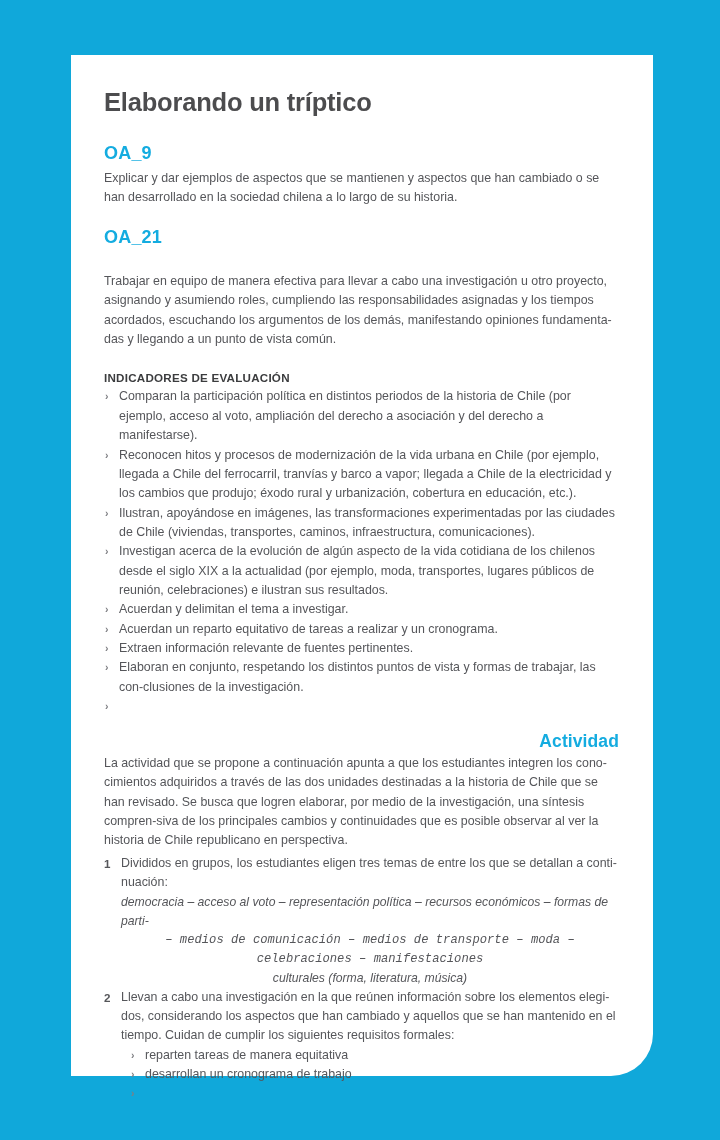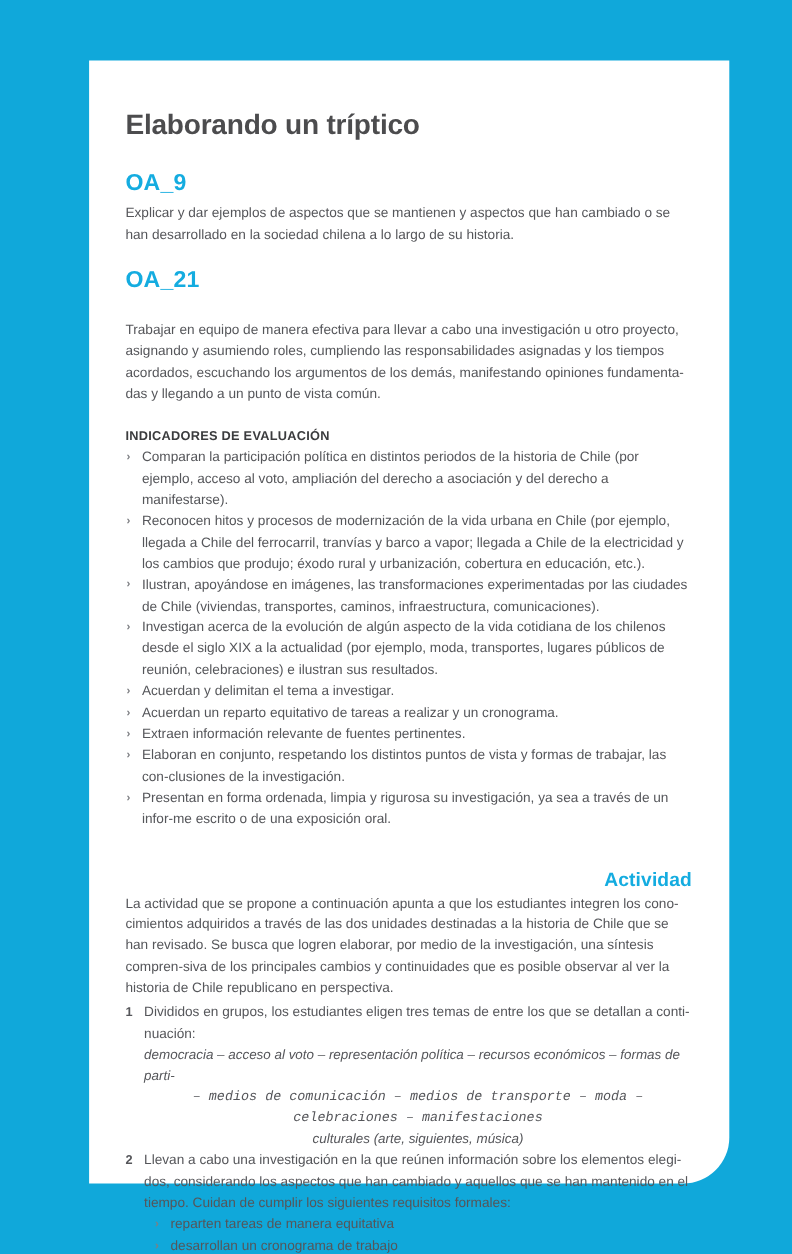--- a/index.html
+++ b/index.html
@@ -15,41 +15,41 @@
   }
 
   .page {
     position: relative;
     width: 720px;
     height: 1140px;
   }
 
   .card {
     position: absolute;
-    left: 81px;
+    left: 71px;
     top: 55px;
     width: 582px;
     height: 1021px;
     background: #ffffff;
     border-bottom-right-radius: 42px;
     box-sizing: border-box;
-    padding: 45px 34px 0 33px;
+    padding: 33px 34px 0 33px;
   }
 
   .doc-title {
     font-size: 25.5px;
     font-weight: bold;
     color: #4c4c4e;
     letter-spacing: -0.2px;
     margin: 0 0 27px 0;
     line-height: 1.1;
   }
 
   .oa-code {
-    font-size: 21px;
+    font-size: 18px;
     font-weight: bold;
     color: #14ace0;
     margin: 0 0 5px 0;
     letter-spacing: 0.2px;
     line-height: 1.15;
   }
 
   .oa-text {
     font-size: 12.4px;
     color: #55565a;
@@ -186,35 +186,35 @@
 
     <ul class="chev-list">
       <li><span class="chev">›</span><span>Comparan la participación política en distintos periodos de la historia de Chile (por ejemplo, acceso al voto, ampliación del derecho a asociación y del derecho a manifestarse).</span></li>
       <li><span class="chev">›</span><span>Reconocen hitos y procesos de modernización de la vida urbana en Chile (por ejemplo, llegada a Chile del ferrocarril, tranvías y barco a vapor; llegada a Chile de la electricidad y los cambios que produjo; éxodo rural y urbanización, cobertura en educación, etc.).</span></li>
       <li><span class="chev">›</span><span>Ilustran, apoyándose en imágenes, las transformaciones experimentadas por las ciudades de Chile (viviendas, transportes, caminos, infraestructura, comunicaciones).</span></li>
       <li><span class="chev">›</span><span>Investigan acerca de la evolución de algún aspecto de la vida cotidiana de los chilenos desde el siglo XIX a la actualidad (por ejemplo, moda, transportes, lugares públicos de reunión, celebraciones) e ilustran sus resultados.</span></li>
       <li><span class="chev">›</span><span>Acuerdan y delimitan el tema a investigar.</span></li>
       <li><span class="chev">›</span><span>Acuerdan un reparto equitativo de tareas a realizar y un cronograma.</span></li>
       <li><span class="chev">›</span><span>Extraen información relevante de fuentes pertinentes.</span></li>
       <li><span class="chev">›</span><span>Elaboran en conjunto, respetando los distintos puntos de vista y formas de trabajar, las con-clusiones de la investigación.</span></li>
-      <li><span class="chev">›</span><span>Presentan en forma ordenada, limpia y rigurosa su investigación, ya sea a través de un infor-me escrito o de una exposición oral.</span></li>
+      <li><span class="chev">›</span></li>
     </ul>
 
     <h2 class="actividad-head">Actividad</h2>
 
     <p class="act-intro">La actividad que se propone a continuación apunta a que los estudiantes integren los cono-cimientos adquiridos a través de las dos unidades destinadas a la historia de Chile que se han revisado. Se busca que logren elaborar, por medio de la investigación, una síntesis compren-siva de los principales cambios y continuidades que es posible observar al ver la historia de Chile republicano en perspectiva.</p>
 
     <ol class="num-list">
       <li>
         <span class="num">1</span>
         <span>Divididos en grupos, los estudiantes eligen tres temas de entre los que se detallan a conti-nuación:</span>
         <div class="topic-pool">
           <span class="l1">democracia – acceso al voto – representación política – recursos económicos – formas de parti-</span>
           <span class="l3">– medios de comunicación – medios de transporte – moda – celebraciones – manifestaciones</span>
-          <span class="l4">culturales (arte, siguientes, música)</span>
+          <span class="l4">culturales (forma, literatura, música)</span>
         </div>
       </li>
       <li>
         <span class="num">2</span>
         <span>Llevan a cabo una investigación en la que reúnen información sobre los elementos elegi-dos, considerando los aspectos que han cambiado y aquellos que se han mantenido en el tiempo. Cuidan de cumplir los siguientes requisitos formales:</span>
         <ul class="sub-chev">
           <li><span class="chev">›</span><span>reparten tareas de manera equitativa</span></li>
           <li><span class="chev">›</span><span>desarrollan un cronograma de trabajo</span></li>
           <li>
               <span class="chev">›</span>

